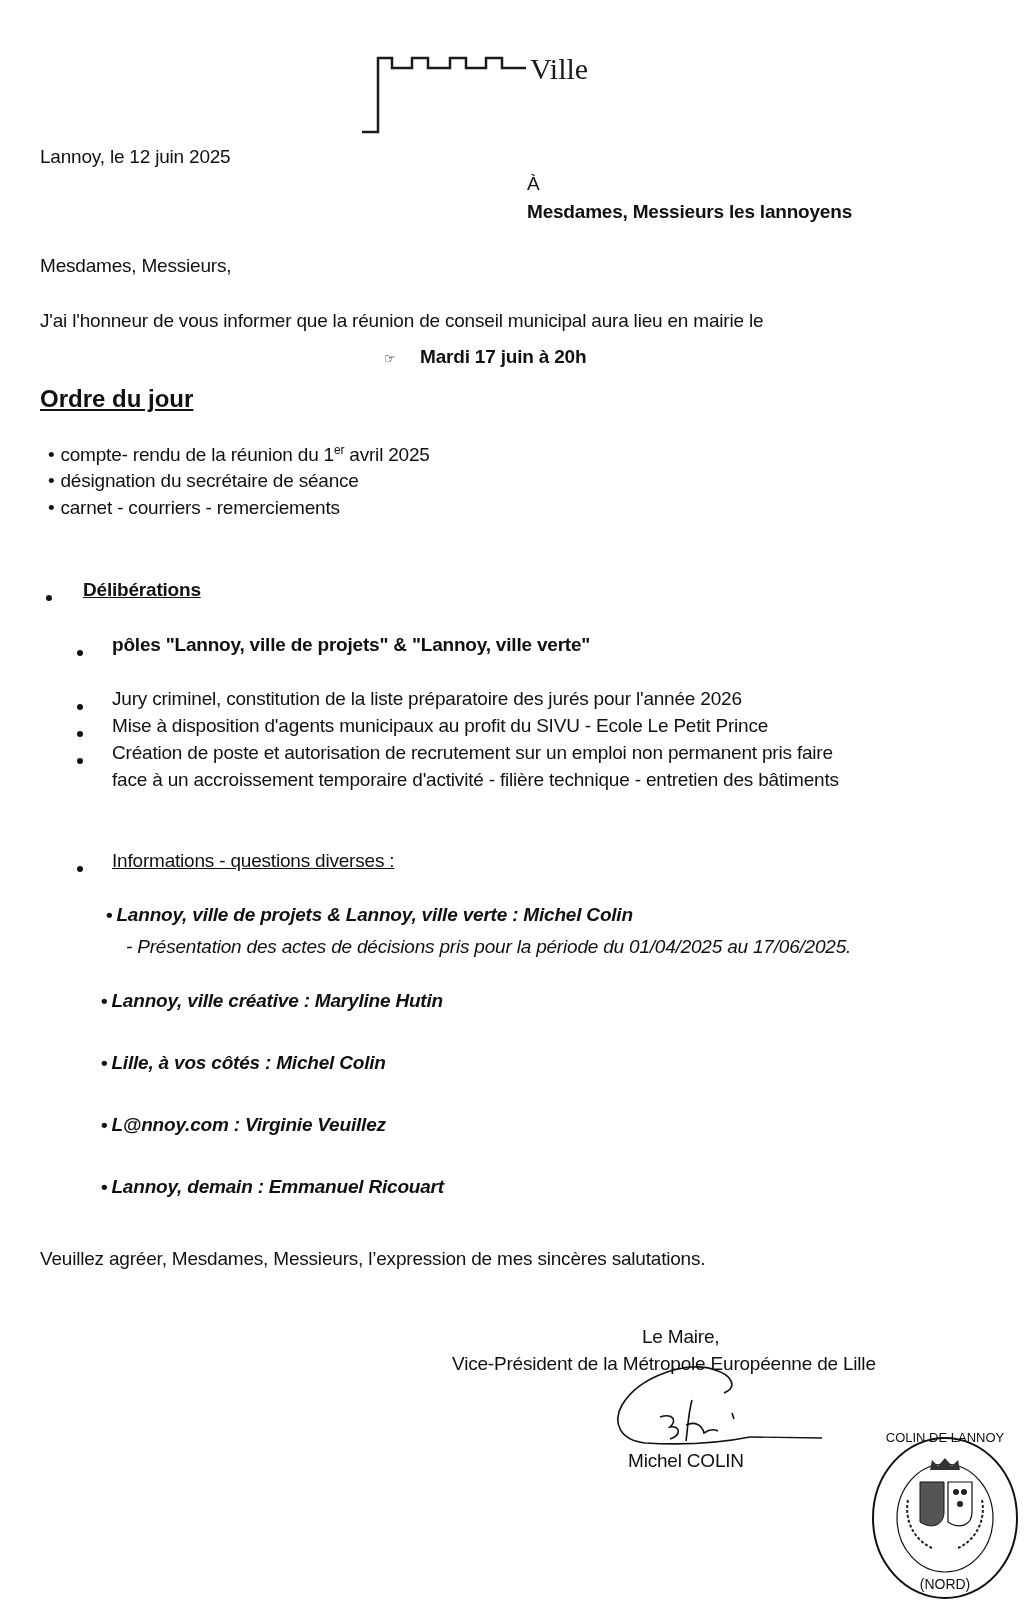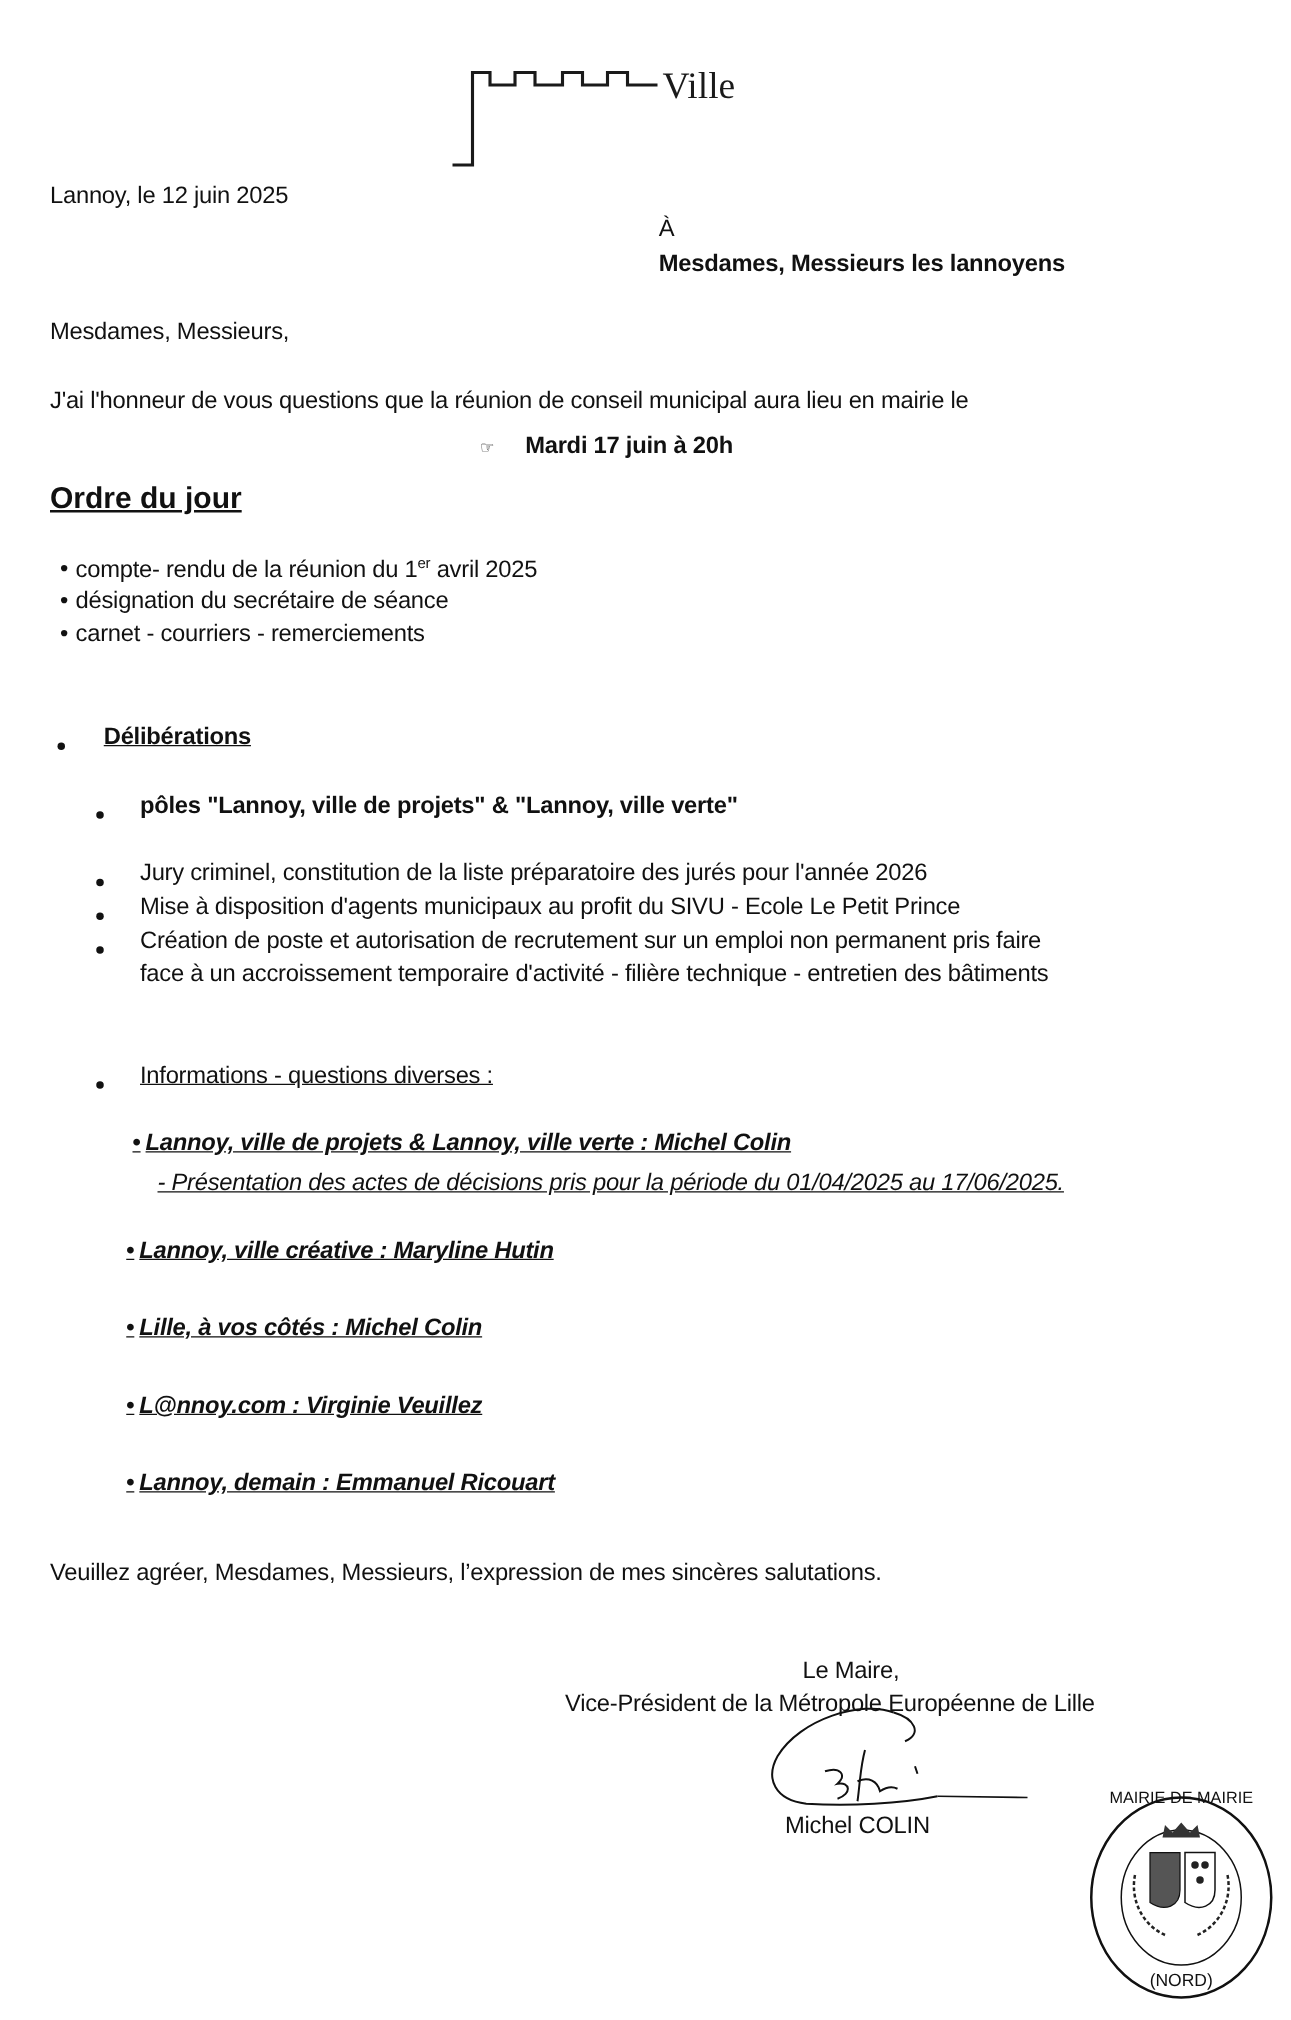--- a/index.html
+++ b/index.html
@@ -3,21 +3,21 @@
 <meta charset="utf-8">
 <style>
   html, body { margin: 0; padding: 0; background: #ffffff; }
   body {
     width: 1033px; height: 1616px; position: relative; overflow: hidden;
     font-family: "Liberation Sans", sans-serif; color: #111;
   }
   .abs { position: absolute; white-space: nowrap; }
   .t { font-size: 19px; font-family: "Liberation Sans", sans-serif; letter-spacing: -0.2px; }
   .b { font-weight: bold; }
-  .i { font-style: italic; text-decoration: underline; }
+  .i { font-style: italic; }
   .u { text-decoration: underline; }
 
   
   #logo { position: absolute; left: 360px; top: 52px; width: 300px; height: 86px; }
   #logo svg { position: absolute; left: 0; top: 0; }
   #logo .ville { position: absolute; left: 170px; top: 0px; font-family: "Liberation Serif", serif; font-size: 30px; color: #1a1a1a; }
   #logo .name { position: absolute; left: 30px; top: 25px; font-family: "Liberation Sans", sans-serif; font-weight: bold; font-size: 62px; letter-spacing: 1px; color: #1a1a1a; line-height: 62px; }
 
   .heading { font-size: 24px; font-weight: bold; text-decoration: underline; }
   .bullet-dot { display: inline-block; width: 6px; height: 6px; background: #111; border-radius: 50%; vertical-align: middle; }
@@ -34,21 +34,21 @@
     <path d="M2 80 L18 80 L18 6 L32 6 L32 16 L52 16 L52 6 L68 6 L68 16 L90 16 L90 6 L106 6 L106 16 L126 16 L126 6 L142 6 L142 16 L166 16" fill="none" stroke="#1a1a1a" stroke-width="2.5"></path>
   </svg>
   <span class="ville">Ville</span>
 </div>
 
 <div class="abs t" style="left:40px; top:146px;">Lannoy, le 12 juin 2025</div>
 <div class="abs t" style="left:527px; top:173px;">À</div>
 <div class="abs t b" style="left:527px; top:201px;">Mesdames, Messieurs les lannoyens</div>
 
 <div class="abs t" style="left:40px; top:255px;">Mesdames, Messieurs,</div>
-<div class="abs t" style="left:40px; top:310px;">J'ai l'honneur de vous questions que la réunion de conseil municipal aura lieu en mairie le</div>
+<div class="abs t" style="left:40px; top:310px;">J'ai l'honneur de vous informer que la réunion de conseil municipal aura lieu en mairie le</div>
 
 <div class="abs" style="left:384px; top:346px;">
   <span style="font-size:13px; margin-right:20px; vertical-align:middle;">☞</span>
   <span class="t b">Mardi 17 juin à 20h</span>
 </div>
 
 <div class="abs heading" style="left:40px; top:385px;">Ordre du jour</div>
 
 <div class="abs t" style="left:48px; top:443px;">
   <span style="margin-right:6px;">•</span><span>compte- rendu de la réunion du 1</span><sup>er</sup><span> avril 2025</span>
@@ -124,15 +124,15 @@
 
     <path d="M50 52 L74 52 L74 82 C74 95 62 100 50 92 Z" fill="#555" stroke="#111" stroke-width="1"></path>
     <path d="M78 52 L102 52 L102 82 C102 95 90 100 78 92 Z" fill="#fff" stroke="#111" stroke-width="1.2"></path>
     <circle cx="86" cy="62" r="3" fill="#222"></circle>
       <circle cx="94" cy="62" r="3" fill="#222"></circle>
       <circle cx="90" cy="74" r="3" fill="#222"></circle>
 
     <path d="M38 70 C34 90 44 110 62 118" fill="none" stroke="#222" stroke-width="2" stroke-dasharray="3 2"></path>
     <path d="M112 70 C116 90 106 110 88 118" fill="none" stroke="#222" stroke-width="2" stroke-dasharray="3 2"></path>
   </svg>
-  <div class="abs" style="left:4px; top:0px; width:142px; font-size:13px; text-align:center; white-space:nowrap;">MAIRIE DE MAIRIE</div>
+  <div class="abs" style="left:4px; top:0px; width:142px; font-size:13px; text-align:center; white-space:nowrap;">COLIN DE LANNOY</div>
   <div class="abs" style="left:0; top:146px; width:150px; font-size:14px; text-align:center;">(NORD)</div>
 </div>
 
 </body></html>

